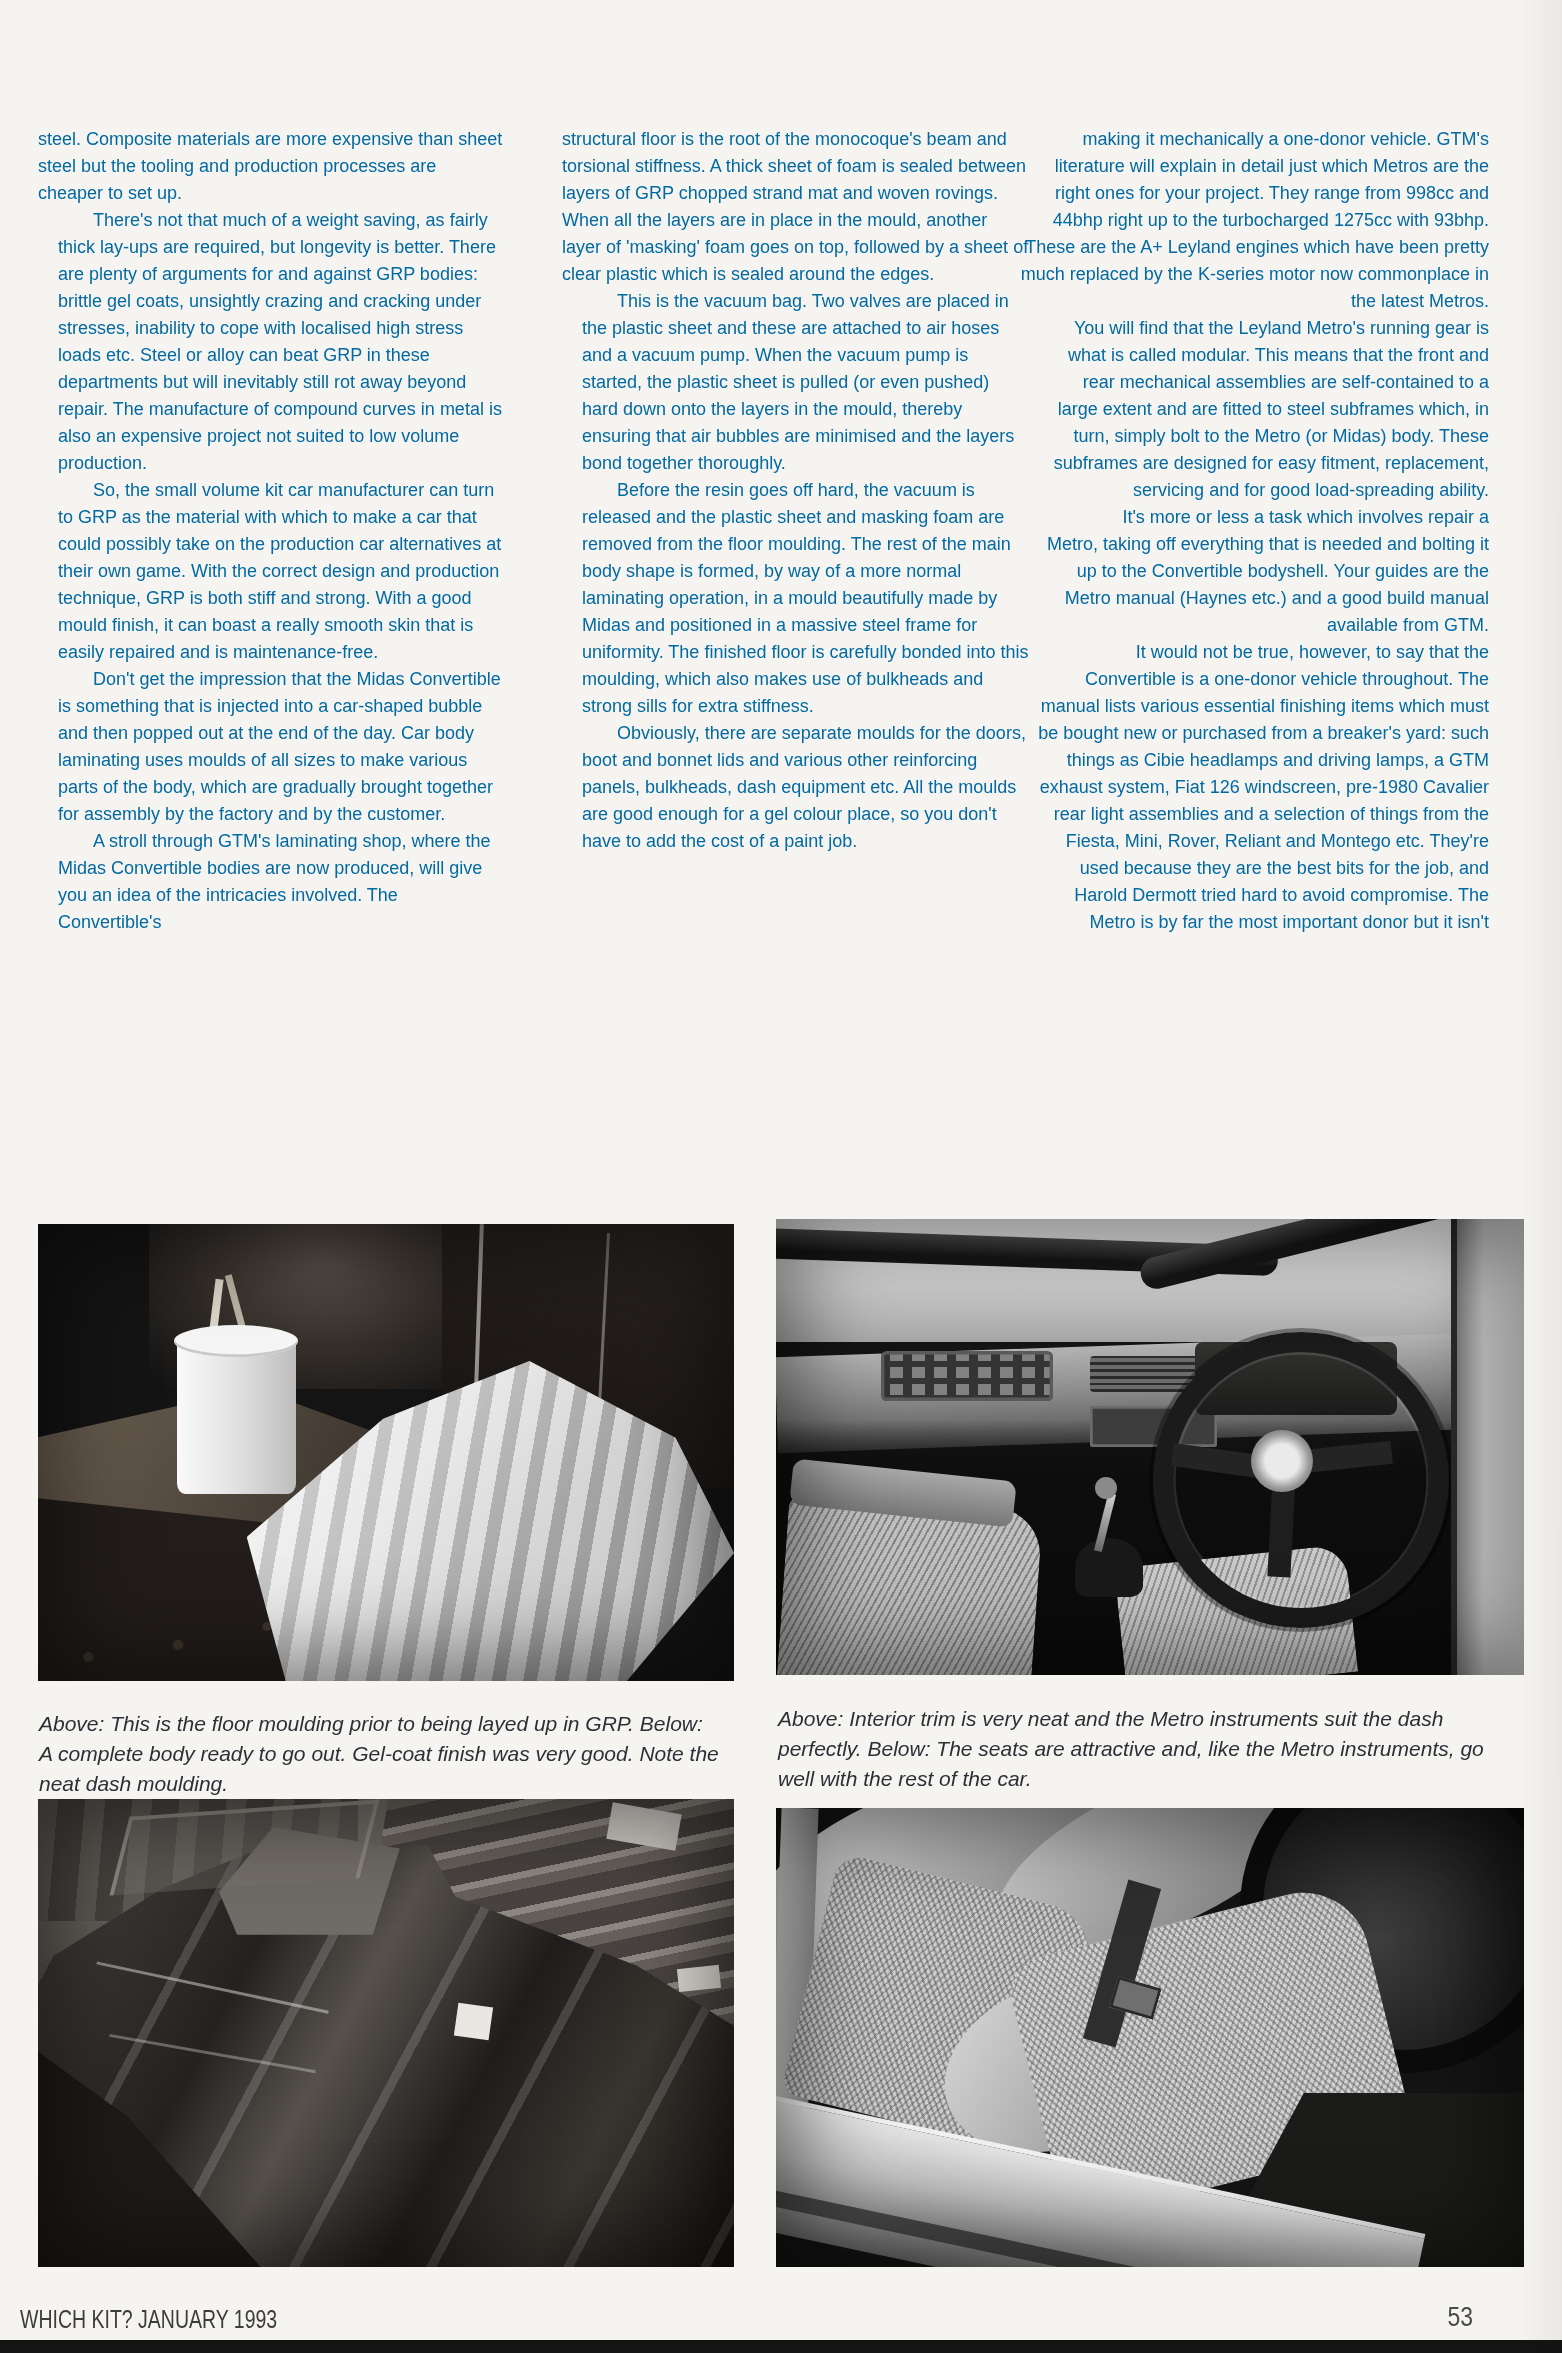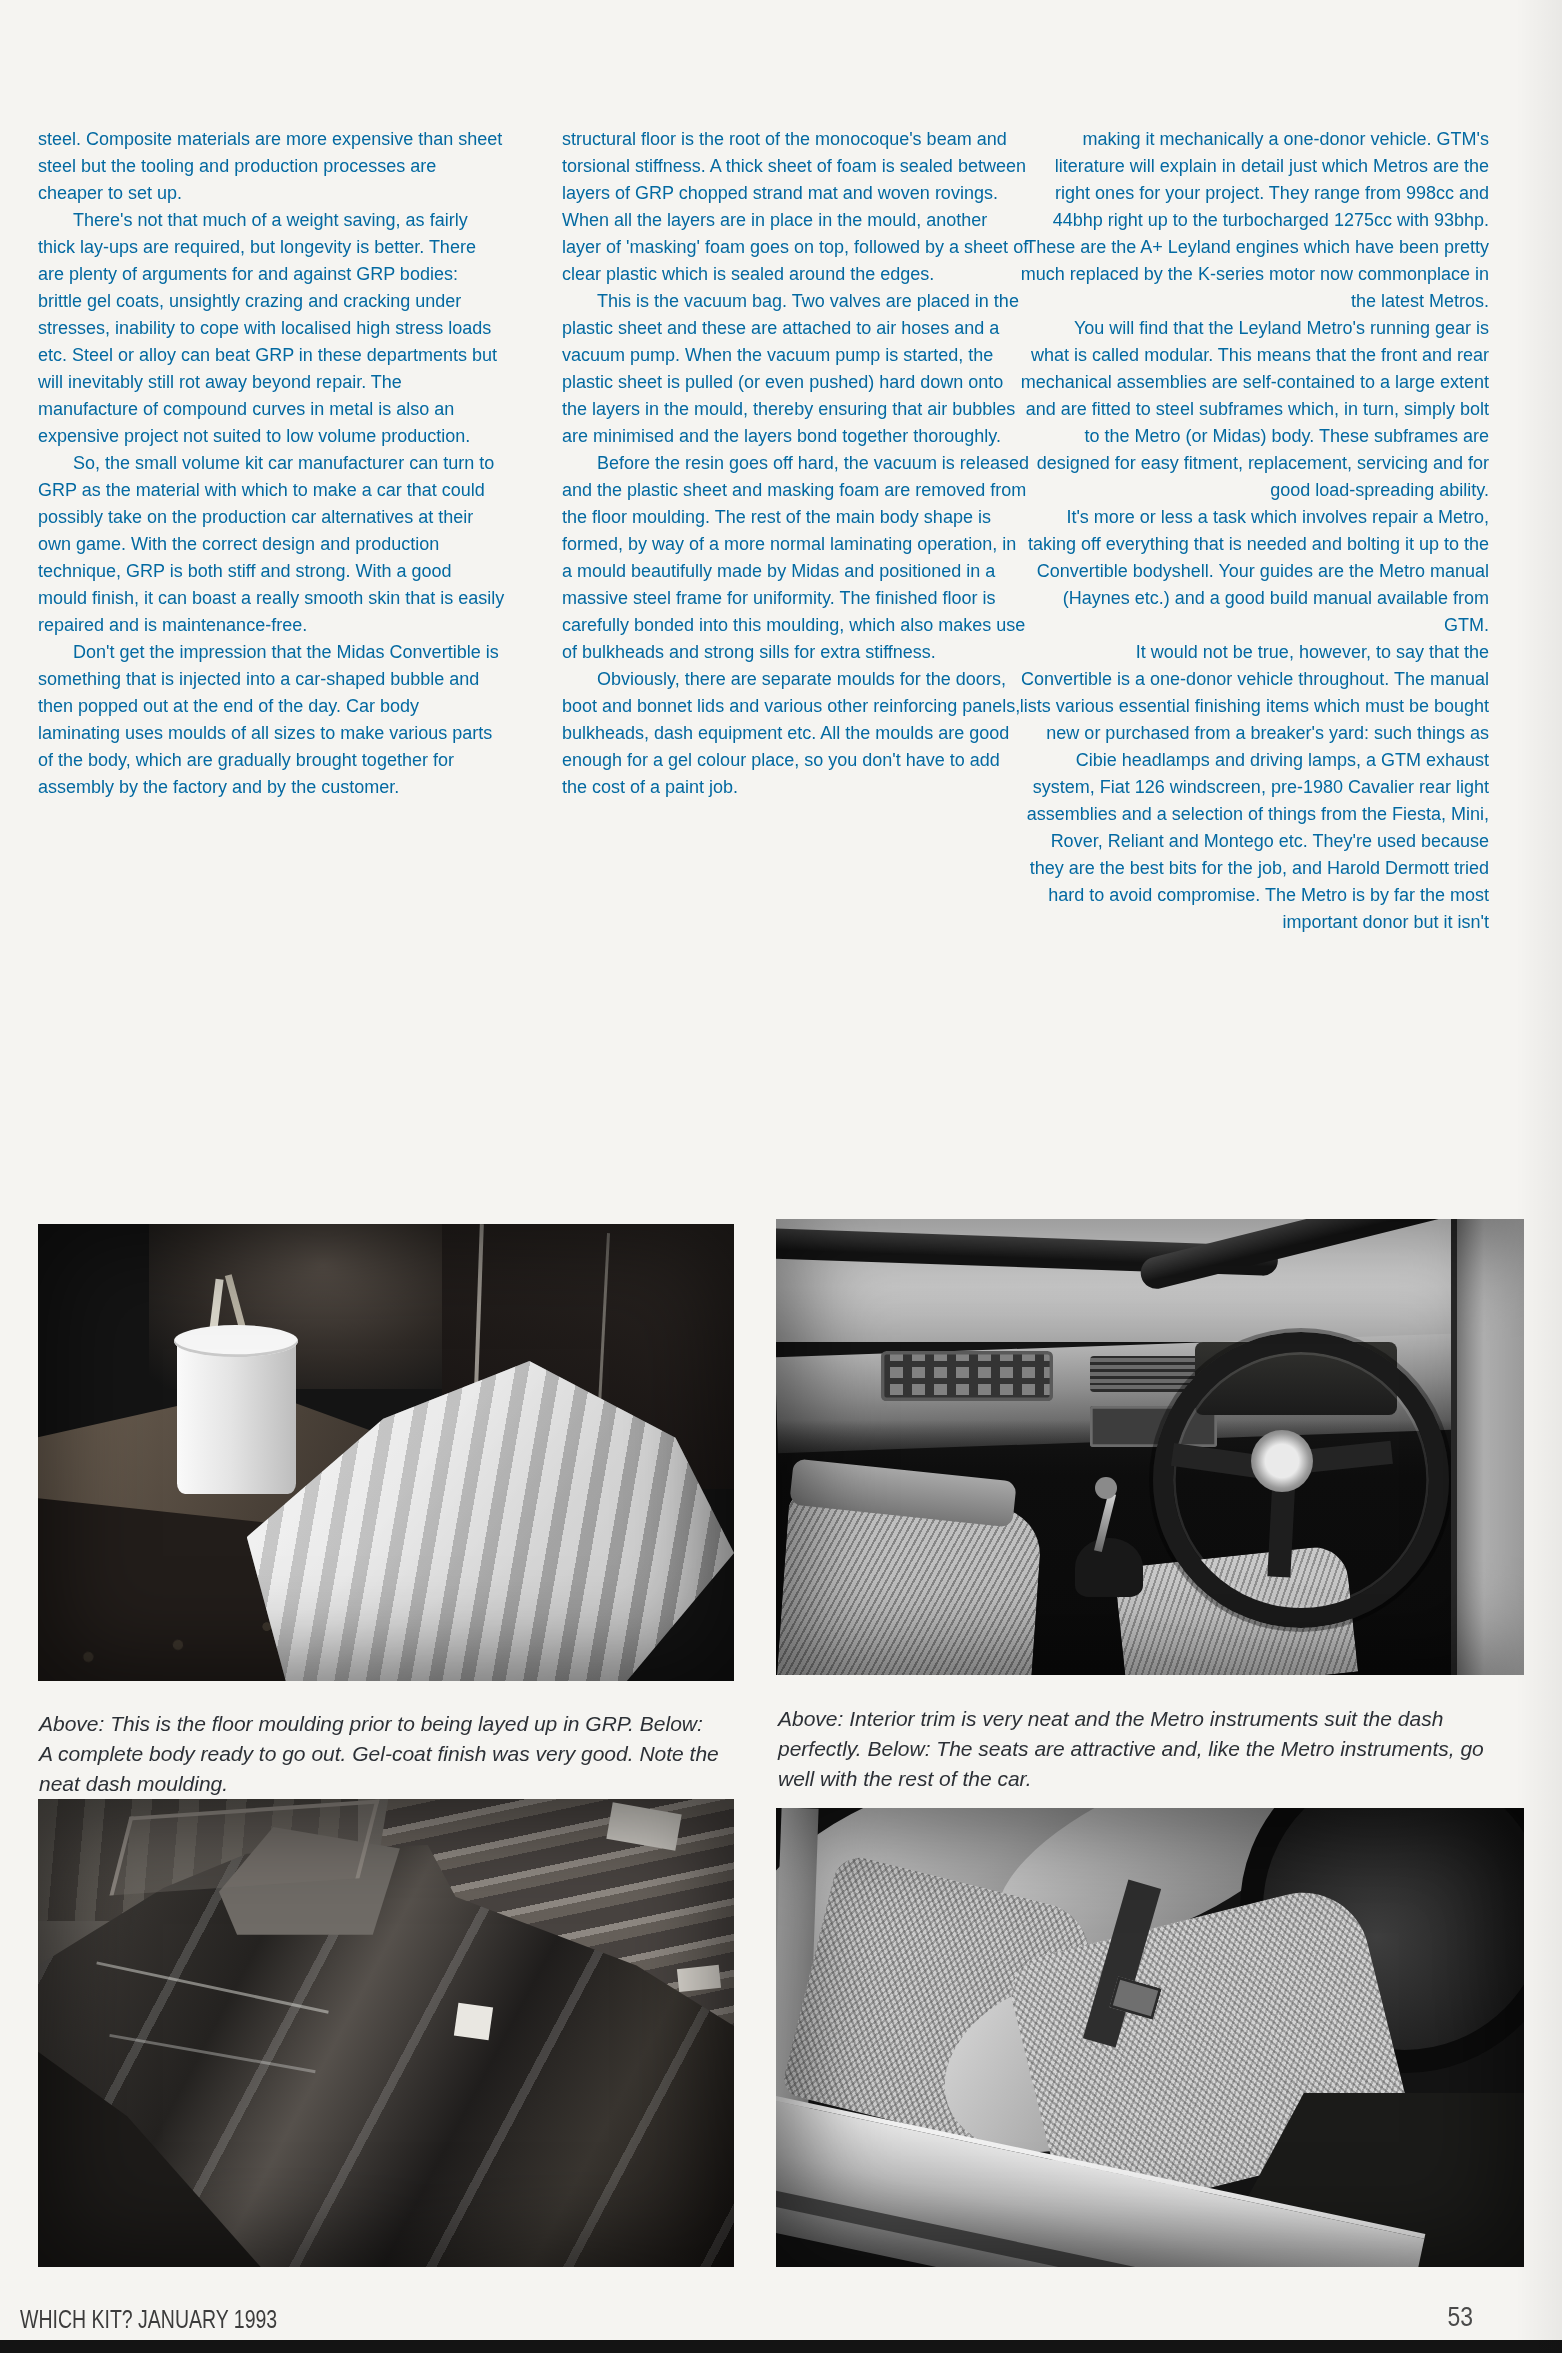--- a/index.html
+++ b/index.html
@@ -10,21 +10,21 @@
   }
   .page-edge{position:absolute;right:0;top:0;width:47px;height:100%;
     background:linear-gradient(90deg,rgba(0,0,0,0) 0%,rgba(0,0,0,0.05) 100%);}
   
   .col{position:absolute;top:126px;color:#0369a1;font-size:18px;line-height:27px;
     text-align:left;}
   .c1{left:38px;width:467px;}
   .c2{left:562px;width:467px;}
   .c3{left:1018px;width:471px;text-align:right;}
   .col p{margin:0;}
-  .col p.ind{text-indent:35px;}
+  .col p.ind{text-indent:35px;margin-left:20px;}
   
   .photo{position:absolute;overflow:hidden;background:#141414;}
   .photo *{position:absolute;}
   #photo1{left:38px;top:1224px;width:696px;height:457px;}
   #photo2{left:776px;top:1219px;width:748px;height:456px;}
   #photo3{left:38px;top:1799px;width:696px;height:468px;}
   #photo4{left:776px;top:1808px;width:748px;height:459px;}
   .vig{left:0;top:0;right:0;bottom:0;box-shadow:inset 0 0 87px 20px rgba(0,0,0,.5);}
   
   .p1-wall{left:16%;top:0;width:50%;height:36%;
@@ -156,20 +156,21 @@
   .bottom-bar{position:absolute;left:0;top:2340px;width:1563px;height:14px;background:#141414;}
 </style>
 </head>
 <body>
 
 <div class="col c1">
   <p>steel. Composite materials are more expensive than sheet steel but the tooling and production processes are cheaper to set up.</p>
   <p class="ind">There's not that much of a weight saving, as fairly thick lay-ups are required, but longevity is better. There are plenty of arguments for and against GRP bodies: brittle gel coats, unsightly crazing and cracking under stresses, inability to cope with localised high stress loads etc. Steel or alloy can beat GRP in these departments but will inevitably still rot away beyond repair. The manufacture of compound curves in metal is also an expensive project not suited to low volume production.</p>
   <p class="ind">So, the small volume kit car manufacturer can turn to GRP as the material with which to make a car that could possibly take on the production car alternatives at their own game. With the correct design and production technique, GRP is both stiff and strong. With a good mould finish, it can boast a really smooth skin that is easily repaired and is maintenance-free.</p>
   <p class="ind">Don't get the impression that the Midas Convertible is something that is injected into a car-shaped bubble and then popped out at the end of the day. Car body laminating uses moulds of all sizes to make various parts of the body, which are gradually brought together for assembly by the factory and by the customer.</p>
+  <p class="ind">A stroll through GTM's laminating shop, where the Midas Convertible bodies are now produced, will give you an idea of the intricacies involved. The Convertible's</p>
 </div>
 
 <div class="col c2">
   <p>structural floor is the root of the monocoque's beam and torsional stiffness. A thick sheet of foam is sealed between layers of GRP chopped strand mat and woven rovings. When all the layers are in place in the mould, another layer of 'masking' foam goes on top, followed by a sheet of clear plastic which is sealed around the edges.</p>
   <p class="ind">This is the vacuum bag. Two valves are placed in the plastic sheet and these are attached to air hoses and a vacuum pump. When the vacuum pump is started, the plastic sheet is pulled (or even pushed) hard down onto the layers in the mould, thereby ensuring that air bubbles are minimised and the layers bond together thoroughly.</p>
   <p class="ind">Before the resin goes off hard, the vacuum is released and the plastic sheet and masking foam are removed from the floor moulding. The rest of the main body shape is formed, by way of a more normal laminating operation, in a mould beautifully made by Midas and positioned in a massive steel frame for uniformity. The finished floor is carefully bonded into this moulding, which also makes use of bulkheads and strong sills for extra stiffness.</p>
   <p class="ind">Obviously, there are separate moulds for the doors, boot and bonnet lids and various other reinforcing panels, bulkheads, dash equipment etc. All the moulds are good enough for a gel colour place, so you don't have to add the cost of a paint job.</p>
 </div>
 
 <div class="col c3">

